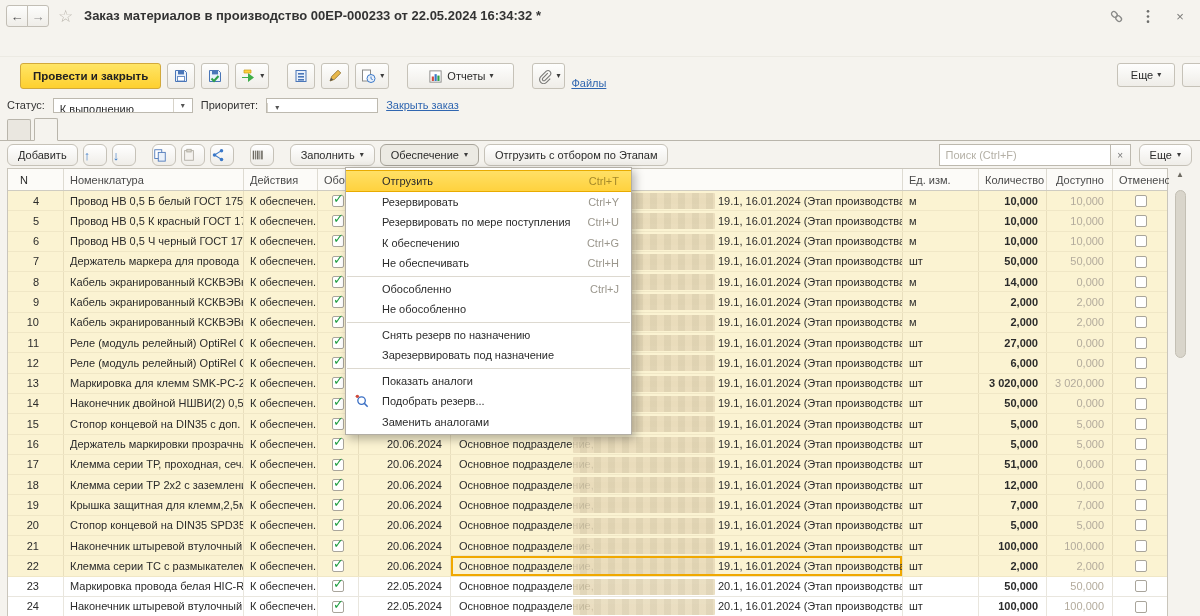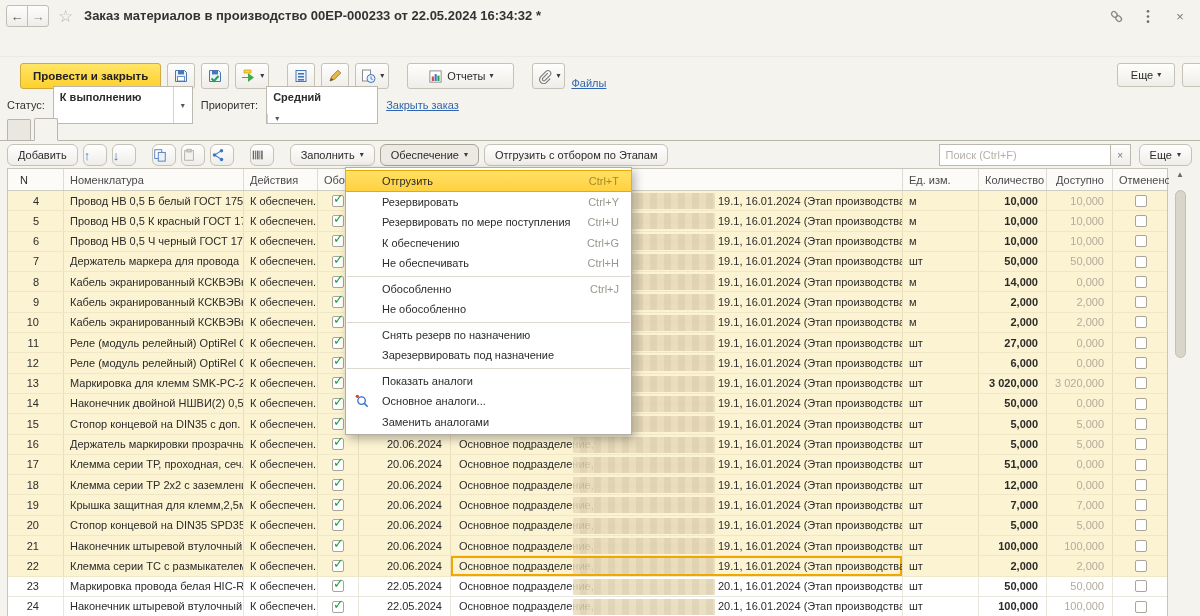--- a/index.html
+++ b/index.html
@@ -33,21 +33,21 @@
   .icon-btn{min-width:28px;padding:0 4px;}
   .dd{font-size:8px;color:#3c3c3c;line-height:1;}
   .tb-gap{width:6px;}
   .link{color:#3066b0;text-decoration:underline;cursor:pointer;white-space:nowrap;}
   .toolbar-right{position:absolute;top:63px;left:1117px;display:flex;gap:7px;}
   .toolbar-right .btn{height:24px;}
 
   
   .statusrow{position:absolute;top:93px;left:7px;height:24px;display:flex;align-items:center;gap:8px;}
   .lbl{color:#333;}
-  .combo{height:38px;border:1px solid #bdb9af;background:#fff;display:flex;align-items:stretch;cursor:pointer;font-weight:bold;}
+  .combo{height:15px;border:1px solid #bdb9af;background:#fff;display:flex;align-items:stretch;cursor:pointer;}
   .combo .val{flex:1;padding:4px 6px 0 6px;white-space:nowrap;overflow:hidden;}
   .combo .cdd{width:19px;border-left:1px solid #d7d3c9;display:flex;align-items:center;justify-content:center;color:#555;font-size:8px;}
   .combo.status{width:140px;}
   .combo.priority{width:112px;flex-direction:column;}
 
   
   .tabstrip{position:absolute;top:118px;left:0;right:0;height:23px;border-bottom:1px solid #b9b5ab;padding-left:7px;display:flex;align-items:flex-end;gap:3px;}
   .tab{height:21px;padding:0 11px;border:1px solid #b9b5ab;border-bottom:none;border-radius:2px 2px 0 0;background:#eae7e0;
        display:flex;align-items:center;cursor:pointer;white-space:nowrap;}
   .tab.active{background:#f5f3ee;height:23px;position:relative;z-index:2;margin-bottom:-1px;border-bottom:1px solid #f5f3ee;}
@@ -806,21 +806,21 @@
       <span class="msc"></span>
     </div>
       <div class="mitem">
       <span class="micon show">
         <svg width="15" height="15" viewBox="0 0 16 16">
             <circle cx="7" cy="7" r="4" fill="none" stroke="#3a6fc4" stroke-width="1.4"></circle>
             <path d="M10 10l3.5 3.5" stroke="#3a6fc4" stroke-width="1.6"></path>
             <circle cx="2.5" cy="2.5" r="1.8" fill="#d04b3c"></circle>
           </svg>
       </span>
-      <span class="mlbl">Основное аналоги...</span>
+      <span class="mlbl">Подобрать резерв...</span>
       <span class="msc"></span>
     </div>
       <div class="mitem">
 
       <span class="mlbl">Заменить аналогами</span>
       <span class="msc"></span>
     </div>
     </div>
 
 </div>

